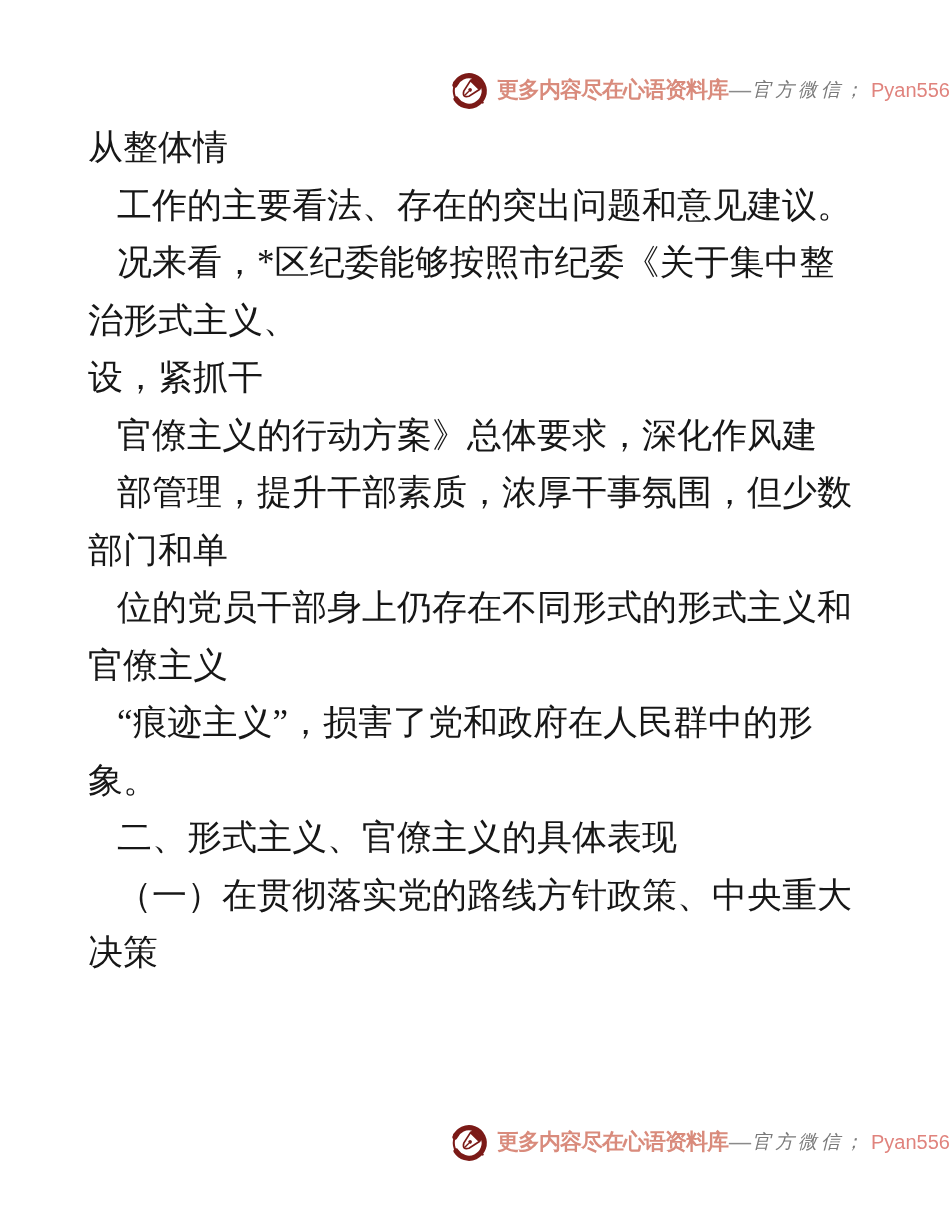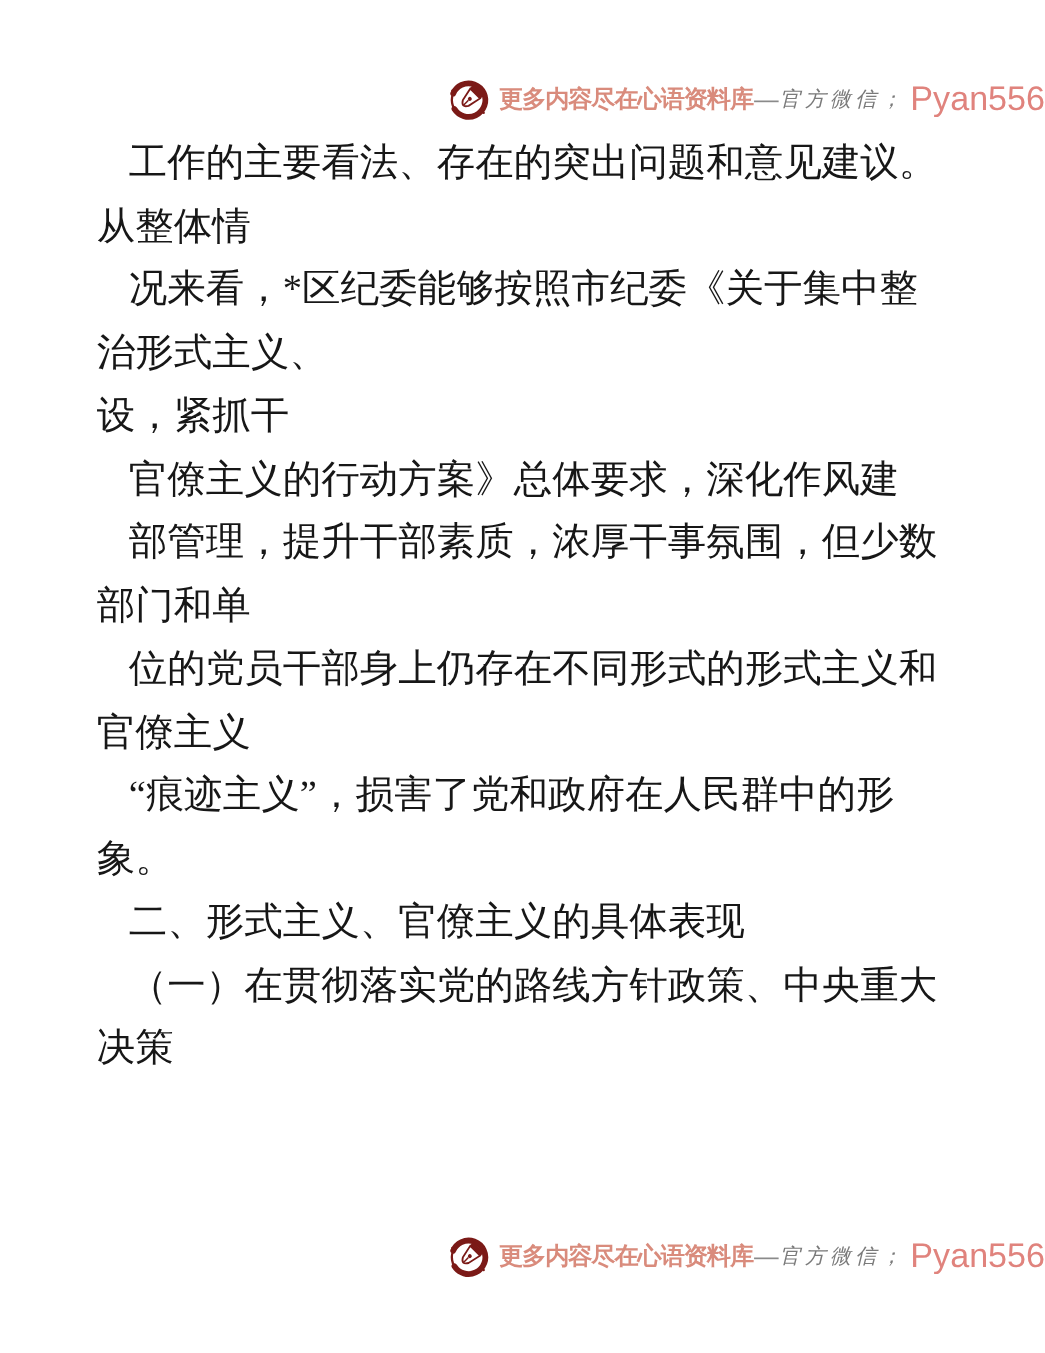--- a/index.html
+++ b/index.html
@@ -28,21 +28,21 @@
   }
   .banner .dash{
     font-size:22px;color:#8a8a8a;font-weight:600;margin:0 1px;
   }
   .banner .wechat-label{
     font-size:19px;color:#7a7a7a;font-style:italic;
     letter-spacing:4px;font-weight:500;
   }
   .banner .wechat-id{
     font-family:"Liberation Sans","DejaVu Sans",sans-serif;
-    font-size:31px;color:#e0837d;margin-left:4px;
+    font-size:20px;color:#e0837d;margin-left:4px;
   }
   
   .content{
     position:absolute;top:119px;left:88px;right:40px;
     color:#171717;
   }
   .line{
     font-size:35px;
     line-height:57.5px;
     height:57.5px;
@@ -72,22 +72,22 @@
         <circle cx="11" cy="33" r="0.9" fill="#7b1a17"></circle>
       </svg>
     </span>
     <span class="brand">更多内容尽在心语资料库</span>
     <span class="dash">—</span>
     <span class="wechat-label">官方微信；</span>
     <span class="wechat-id">Pyan556</span>
   </div>
 
   <div class="content">
+    <div class="line">从整体情</div>
     <div class="line indent">工作的主要看法、存在的突出问题和意见建议。</div>
-    <div class="line">从整体情</div>
     <div class="line indent">况来看，*区纪委能够按照市纪委《关于集中整</div>
     <div class="line">治形式主义、</div>
     <div class="line">设，紧抓干</div>
     <div class="line indent">官僚主义的行动方案》总体要求，深化作风建</div>
     <div class="line indent">部管理，提升干部素质，浓厚干事氛围，但少数</div>
     <div class="line">部门和单</div>
     <div class="line indent">位的党员干部身上仍存在不同形式的形式主义和</div>
     <div class="line">官僚主义</div>
     <div class="line indent">“痕迹主义”，损害了党和政府在人民群中的形</div>
     <div class="line">象。</div>

